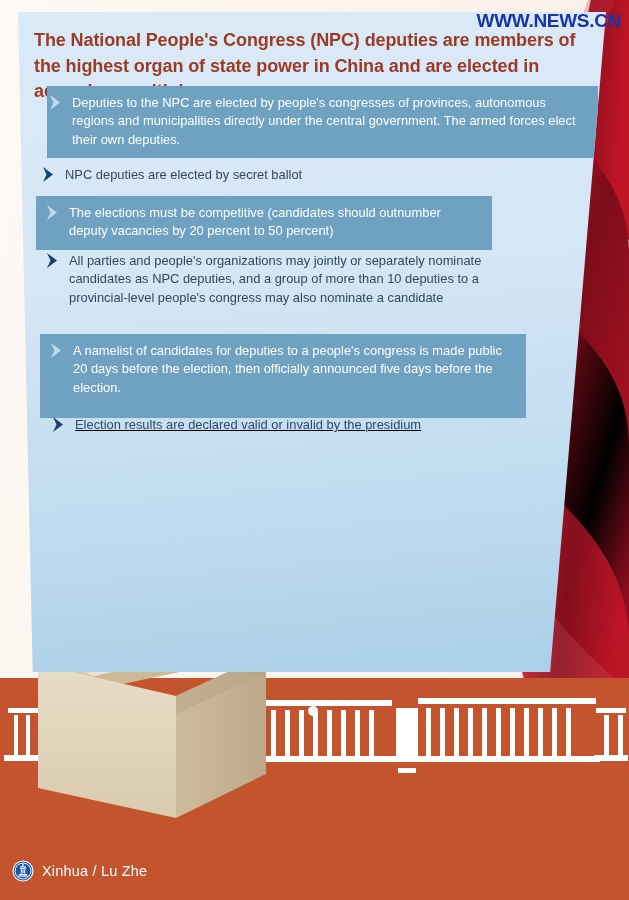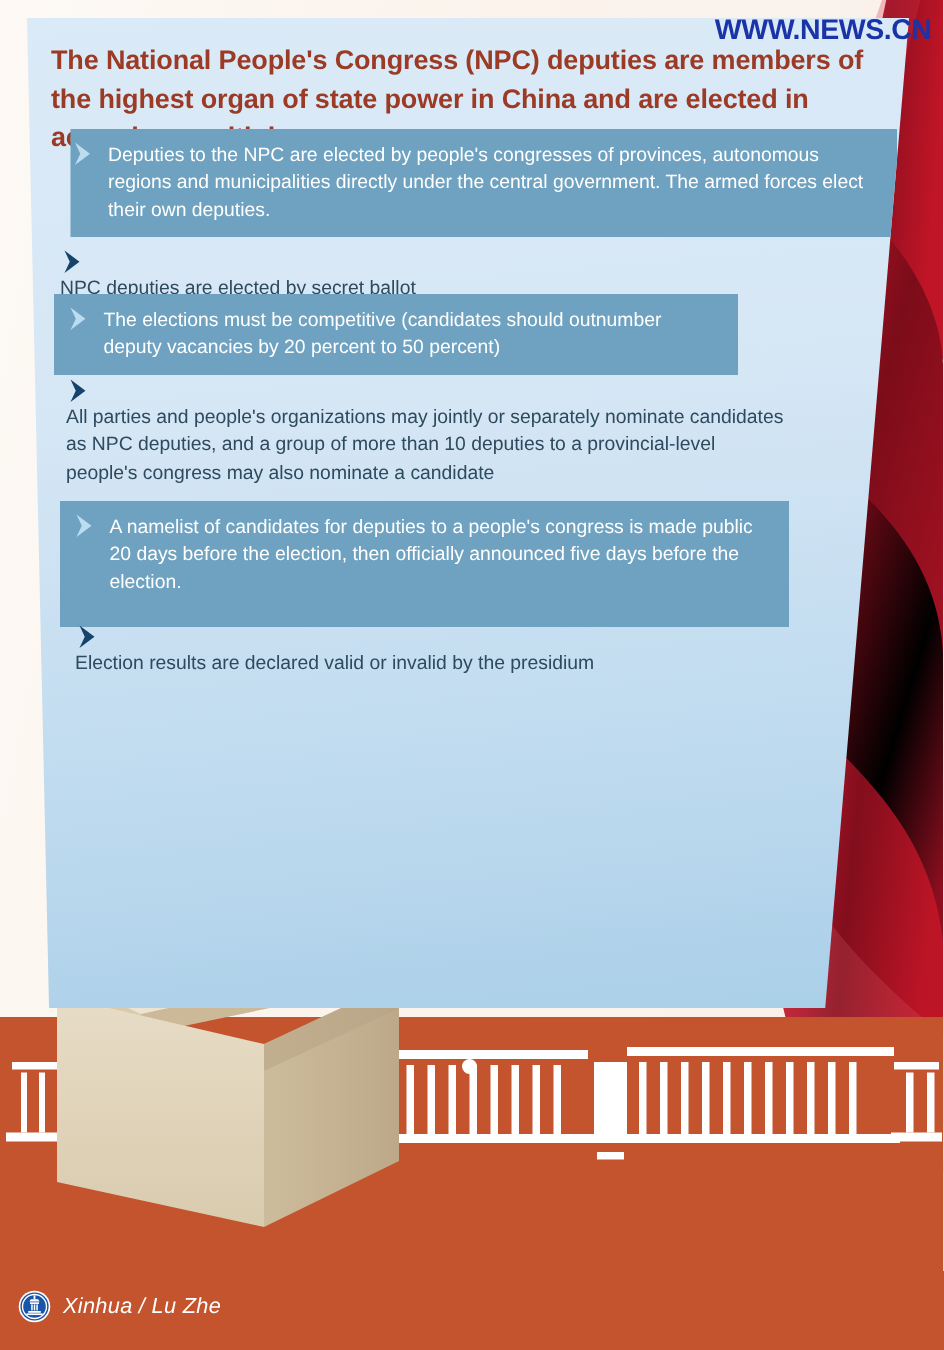--- a/index.html
+++ b/index.html
@@ -52,41 +52,41 @@
   
   .headline{
     position:absolute;left:16px;top:16px;width:545px;
     color:#9c3b25;font-weight:bold;font-size:18px;line-height:1.42;
     letter-spacing:-.1px;
   }
 
   
   .row{position:absolute;display:flex;align-items:flex-start;box-sizing:border-box;}
   .row.dark{background:#6fa2c0;}
-  .row.light{background:transparent;flex-direction:column;}
+  .row.light{background:transparent;}
   .row .chev{flex:0 0 auto;width:20px;margin-right:5px;line-height:1;}
   .row .chev svg{display:block;}
   .row .txt{font-size:12.9px;line-height:1.43;}
   .row.dark .txt{color:#ffffff;}
   .row.light .txt{color:#2d4a5e;}
 
   
   .wm{position:absolute;right:8px;top:10px;color:#1a34a8;font-weight:bold;
       font-size:19px;letter-spacing:-.3px;}
 
   
   .title{
     position:absolute;right:16px;bottom:78px;width:420px;text-align:right;
     color:#ffffff;font-weight:bold;font-size:39px;line-height:1.06;
     letter-spacing:-.7px;
   }
   .title .ln{display:block;}
 
   
-  .credit{position:absolute;left:12px;bottom:18px;display:flex;align-items:center;gap:8px;font-style:italic;}
+  .credit{position:absolute;left:12px;bottom:18px;display:flex;align-items:center;gap:8px;}
   .credit .logo{width:22px;height:22px;flex:0 0 auto;}
   .credit .logo svg{display:block;}
   .credit .ctext{color:#ffffff;font-size:14.5px;letter-spacing:.2px;}
 </style>
 </head>
 <body>
 
 <div class="stage">
 
   <div class="bg-wash"></div>
@@ -332,21 +332,21 @@
 
       <div class="row dark" style="left:22px;top:322px;width:486px;padding:8px 10px 21px 8px;">
         <span class="chev">
           <svg width="19" height="17" viewBox="0 0 19 17">
               <path d="M3 1 L13 8.5 L3 16 L6.5 8.5 Z" fill="#bcdcf0"></path>
             </svg>
         </span>
         <span class="txt">A namelist of candidates for deputies to a people's congress is made public 20 days before the election, then officially announced five days before the election.</span>
       </div>
 
-      <div class="row light" style="left:24px;top:398px;width:480px;padding:6px 10px 6px 8px;">
+      <div class="row light" style="left:24px;top:398px;width:480px;padding:6px 10px 6px 8px;text-decoration:underline;">
         <span class="chev">
           <svg width="19" height="17" viewBox="0 0 19 17">
               <path d="M3 1 L13 8.5 L3 16 L6.5 8.5 Z" fill="#16436b"></path>
             </svg>
         </span>
         <span class="txt">Election results are declared valid or invalid by the presidium</span>
       </div>
 
     </div>
   </div>

